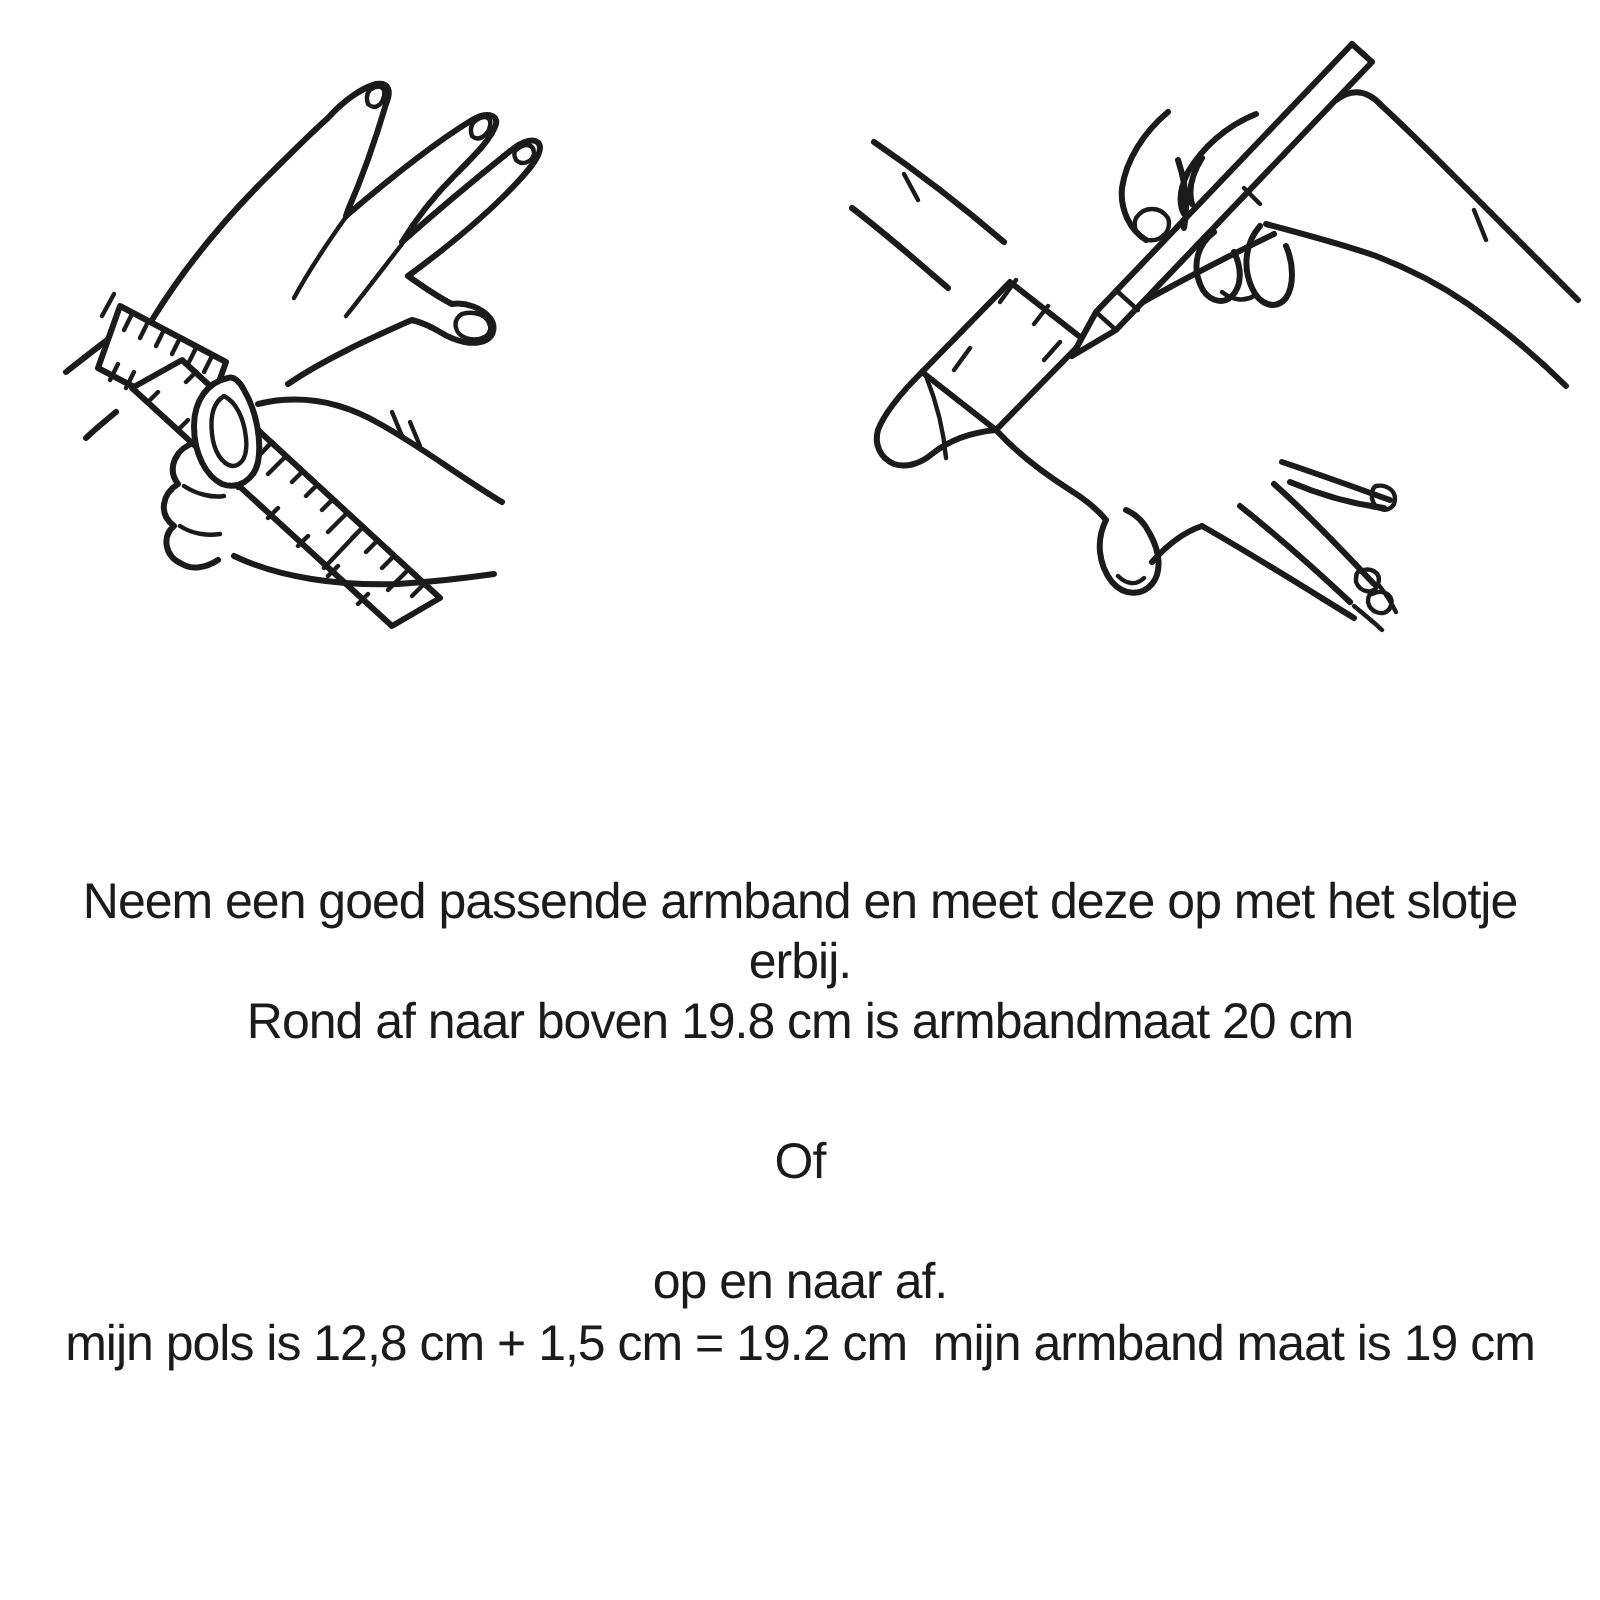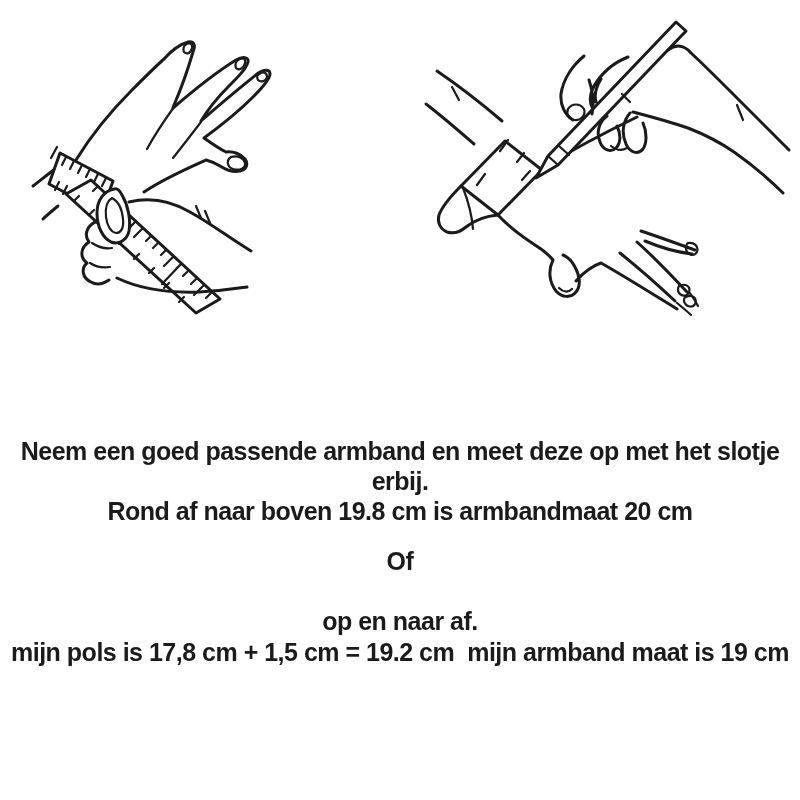--- a/index.html
+++ b/index.html
@@ -8,24 +8,24 @@
     width:800px; height:800px; background:var(--bg);
     position:relative; overflow:hidden;
     font-family:"Liberation Sans", sans-serif;
   }
   .illo { position:absolute; }
   .illo path { stroke:var(--ink); fill:none; stroke-width:3; stroke-linecap:round; stroke-linejoin:round; }
   .illo path.thin { stroke-width:2.2; }
   .illo path.fillw { fill:var(--bg); }
   .text-wrap { position:absolute; top:436px; left:0; width:800px; }
   .line {
-    font-weight:700; font-size:25px; line-height:30px; letter-spacing:-0.5px;
+    font-weight:400; font-size:25px; line-height:30px; letter-spacing:-0.5px;
     color:var(--ink); text-align:center; white-space:pre-wrap;
   }
-  .sep { margin-top:20px; }
+  .sep { margin-top:40px; }
   .block2 .line { line-height:31px; }
   .block2 { margin-top:30px; }
 </style>
 </head>
 <body>
 
 <svg class="illo" style="left:20px; top:5px;" width="375" height="330" viewBox="20 5 375 330">
 
   <path d="M 33,186 C 42,179 52,171 63,163 M 43,219 C 47,215 52,211 58,206"></path>
 
@@ -104,15 +104,15 @@
 
 <div class="text-wrap">
   <div class="block1">
     <div class="line">Neem een goed passende armband en meet deze op met het slotje</div>
     <div class="line">erbij.</div>
     <div class="line">Rond af naar boven 19.8 cm is armbandmaat 20 cm</div>
   </div>
   <div class="line sep">Of</div>
   <div class="block2">
     <div class="line">op en naar af.</div>
-    <div class="line">mijn pols is 17,8 cm + 1,5 cm = 19.2 cm  mijn armband maat is 19 cm</div>
+    <div class="line">mijn pols is 12,8 cm + 1,5 cm = 19.2 cm  mijn armband maat is 19 cm</div>
   </div>
 </div>
 
 </body></html>

